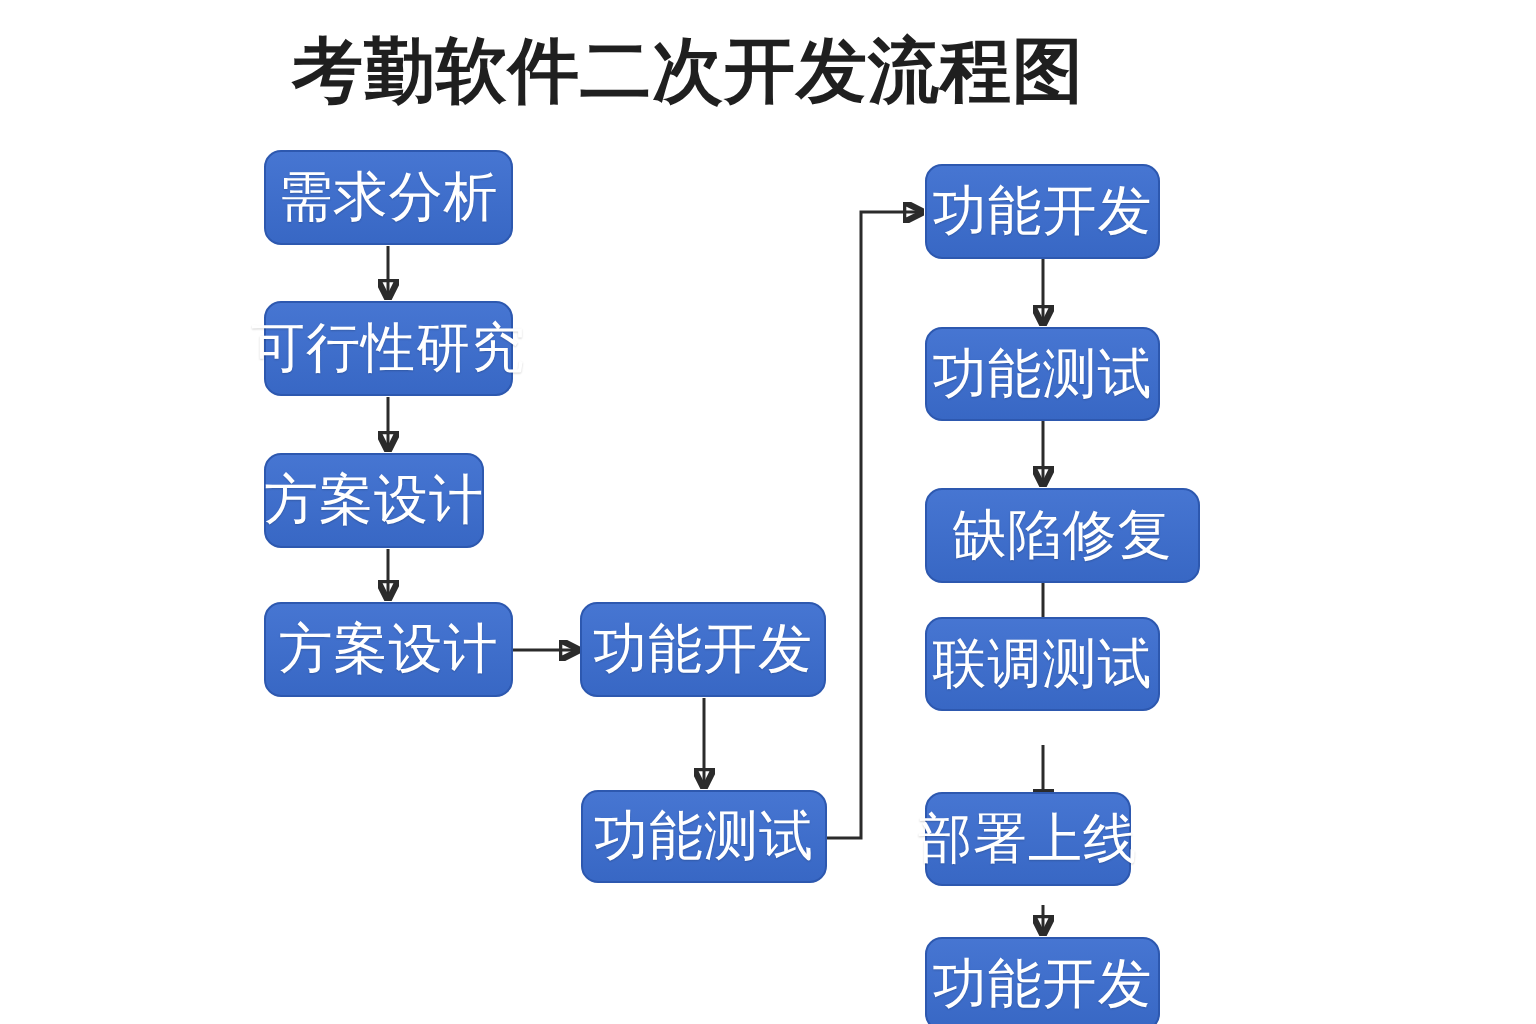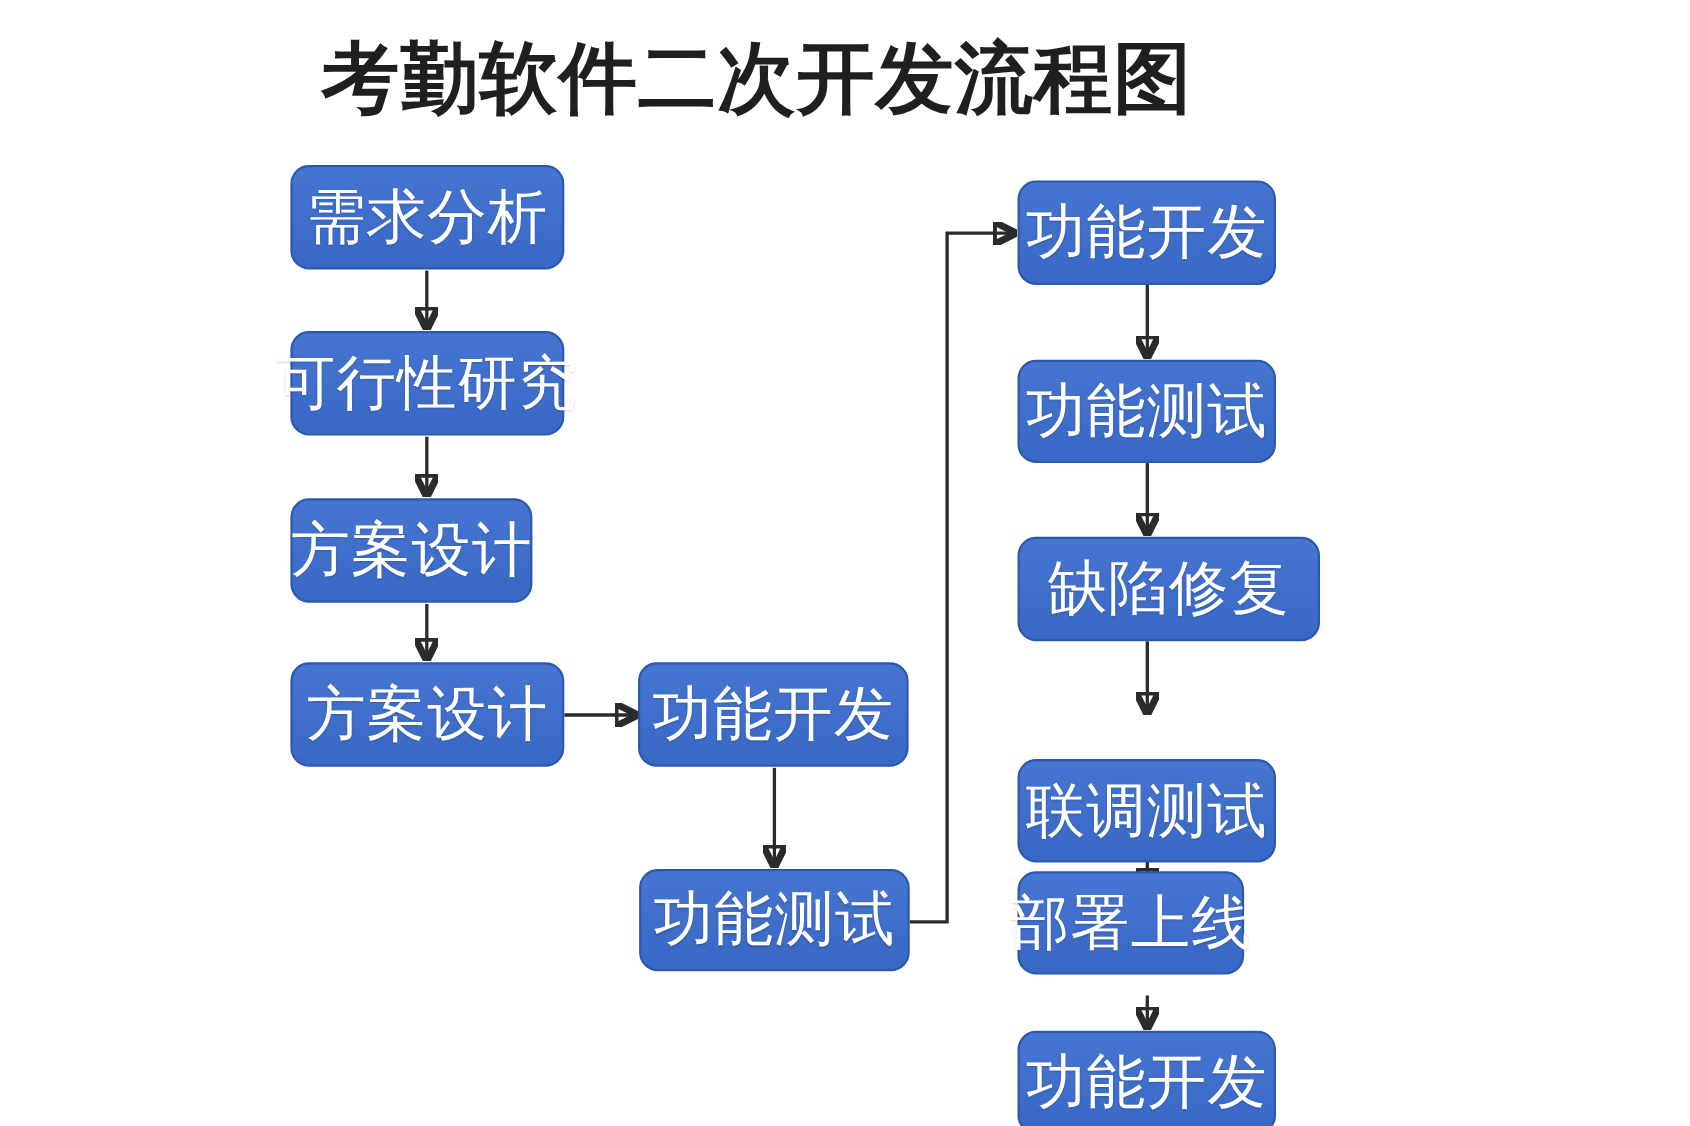--- a/index.html
+++ b/index.html
@@ -108,21 +108,21 @@
   </div>
 
   <div class="node" style="left:925px; top:327px;  width:235px; height:94px;">
     <span>功能测试</span>
   </div>
 
   <div class="node" style="left:925px; top:488px;  width:275px; height:95px;">
     <span>缺陷修复</span>
   </div>
 
-  <div class="node" style="left:925px; top:690px;  width:235px; height:94px;">
+  <div class="node" style="left:925px; top:617px;  width:235px; height:94px;">
     <span>联调测试</span>
   </div>
 
   <div class="node" style="left:925px; top:792px;  width:206px; height:94px;font-family:Liberation Serif, serif;">
     <span>部署上线</span>
   </div>
 
   <div class="node" style="left:925px; top:937px;  width:235px; height:94px;">
     <span>功能开发</span>
   </div>

